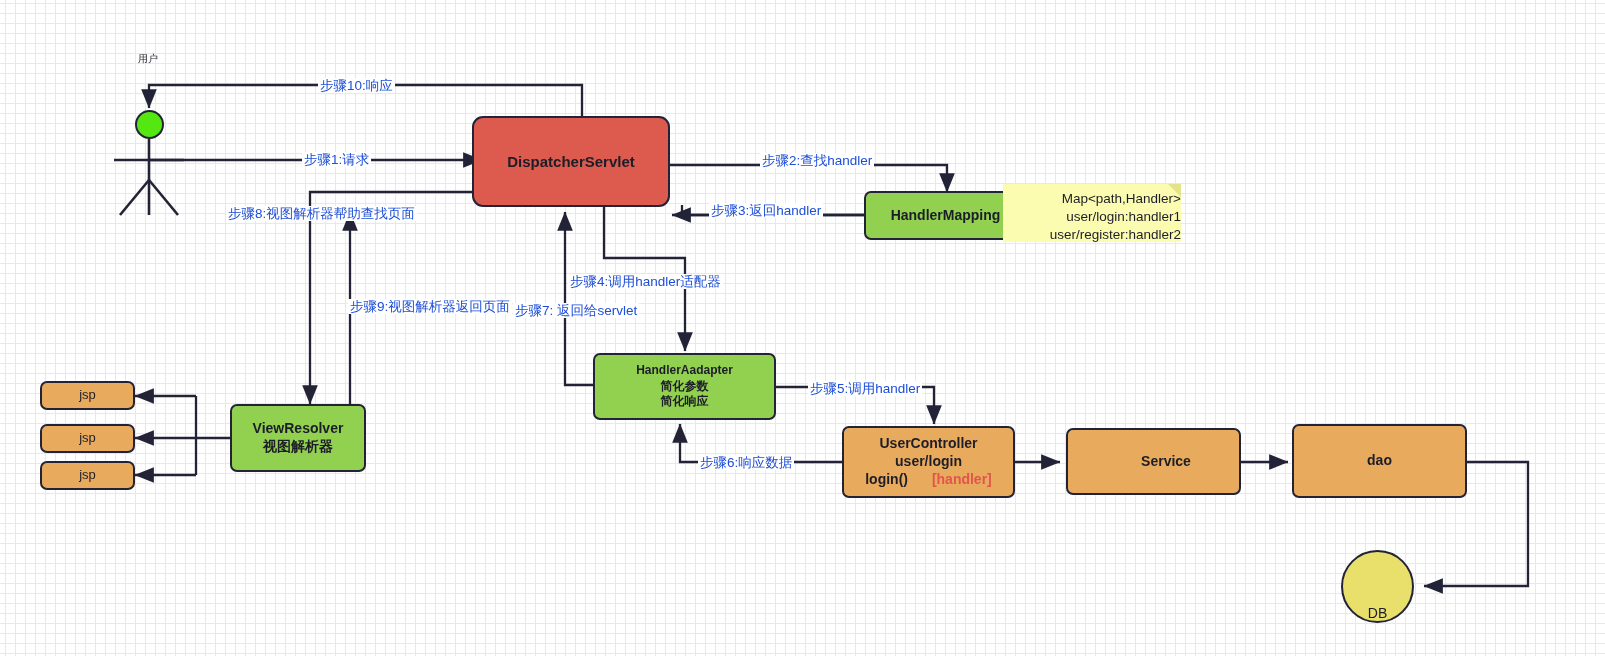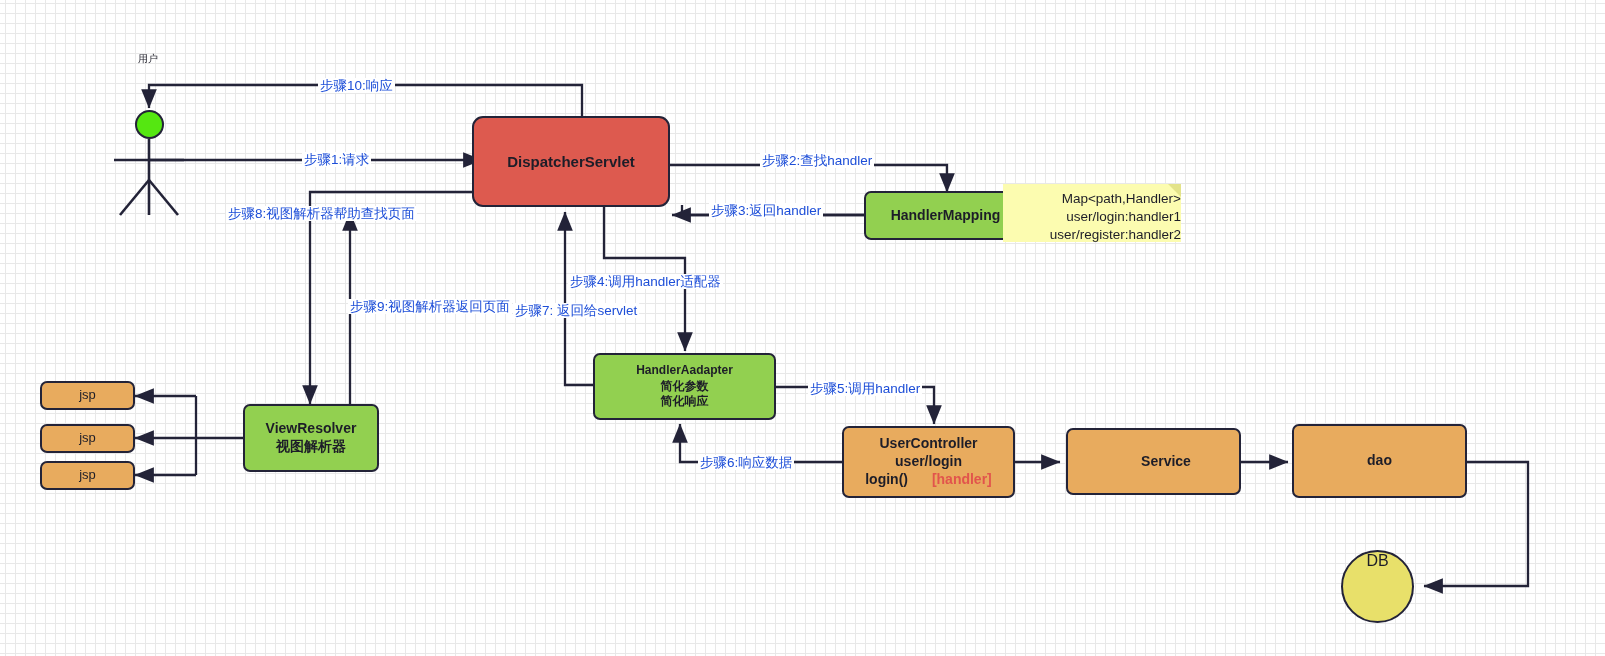--- a/index.html
+++ b/index.html
@@ -79,24 +79,24 @@
     white-space: nowrap;
   }
   .handler-tag { color: #e2544c; font-weight: bold; margin-left: 20px; }
   .db-circle {
     position: absolute;
     box-sizing: border-box;
     border: 2.5px solid #232338;
     border-radius: 50%;
     background: #e8e06a;
     display: flex;
-    align-items: flex-start;
+    align-items: flex-end;
     justify-content: center;
     color: #1d1d28;
-    font-size: 16px;
+    font-size: 14px;
   }
 </style>
 </head>
 <body>
 
 <div id="canvas">
 
   <svg class="svglayer" viewBox="0 0 1605 656">
     <defs>
       <marker id="arw" markerWidth="10" markerHeight="10" refX="8.2" refY="3.4" orient="auto" markerUnits="strokeWidth">
@@ -164,21 +164,21 @@
     <span class="ln">user/login:handler1</span>
     <span class="ln">user/register:handler2</span>
   </div>
 
   <div class="node green-node" style="left:593px; top:353px; width:183px; height:67px; font-size:12px;">
     <span class="ln bold">HandlerAadapter</span>
     <span class="ln bold">简化参数</span>
     <span class="ln bold">简化响应</span>
   </div>
 
-  <div class="node green-node" style="left:243px; top:404px; width:136px; height:68px; font-size:14px;">
+  <div class="node green-node" style="left:230px; top:404px; width:136px; height:68px; font-size:14px;">
     <span class="ln bold">ViewResolver</span>
     <span class="ln bold">视图解析器</span>
   </div>
 
   <div class="node orange-node" style="left:842px; top:426px; width:173px; height:72px; font-size:14px;">
     <span class="ln bold">UserController</span>
     <span class="ln bold">user/login</span>
     <span class="ln"><span class="bold">login()</span>
       <span class="handler-tag">[handler]</span></span>
   </div>

